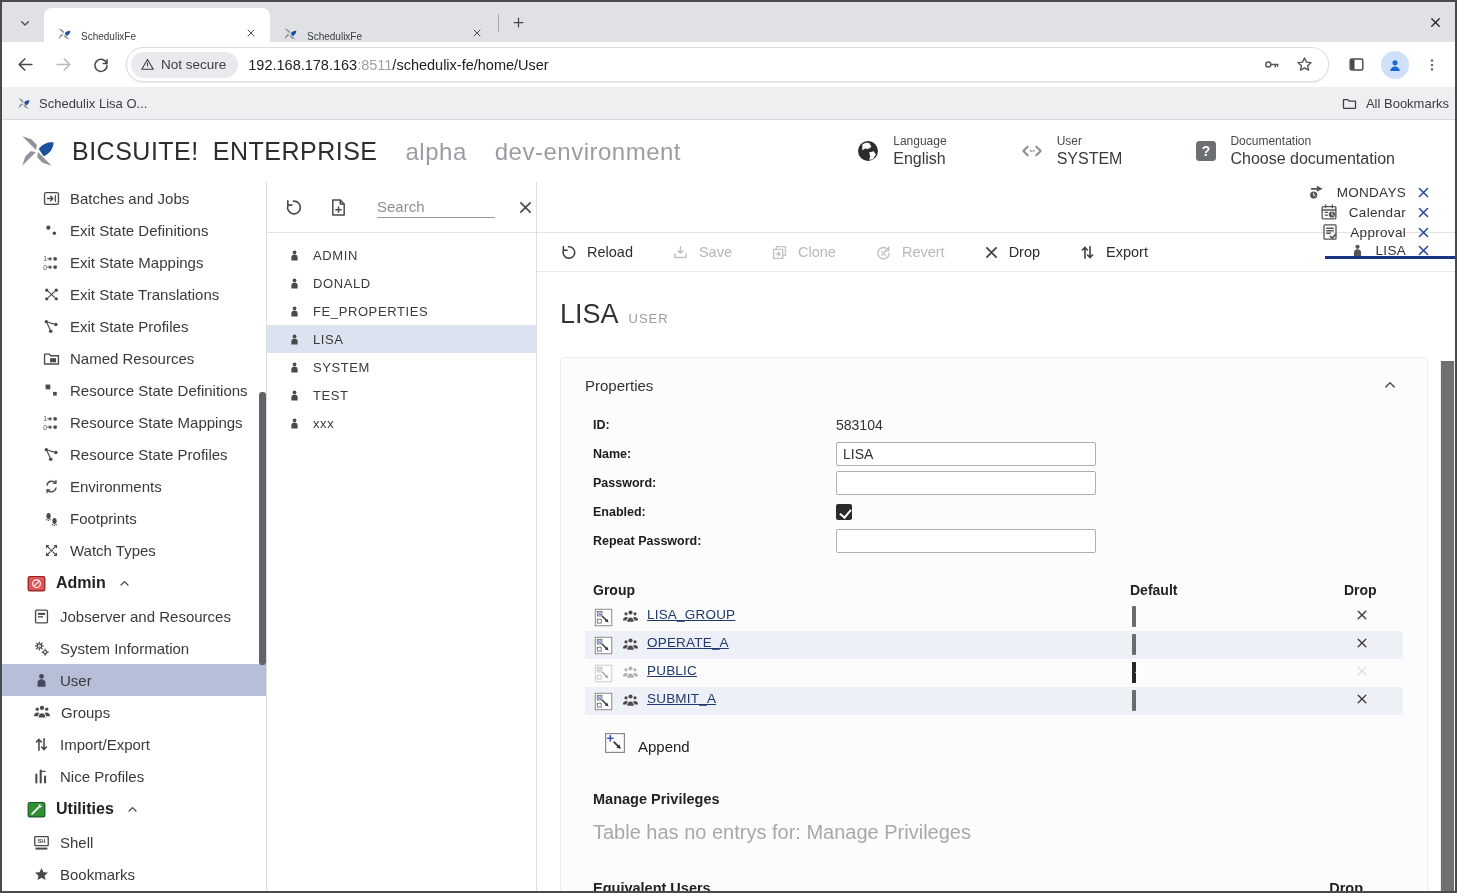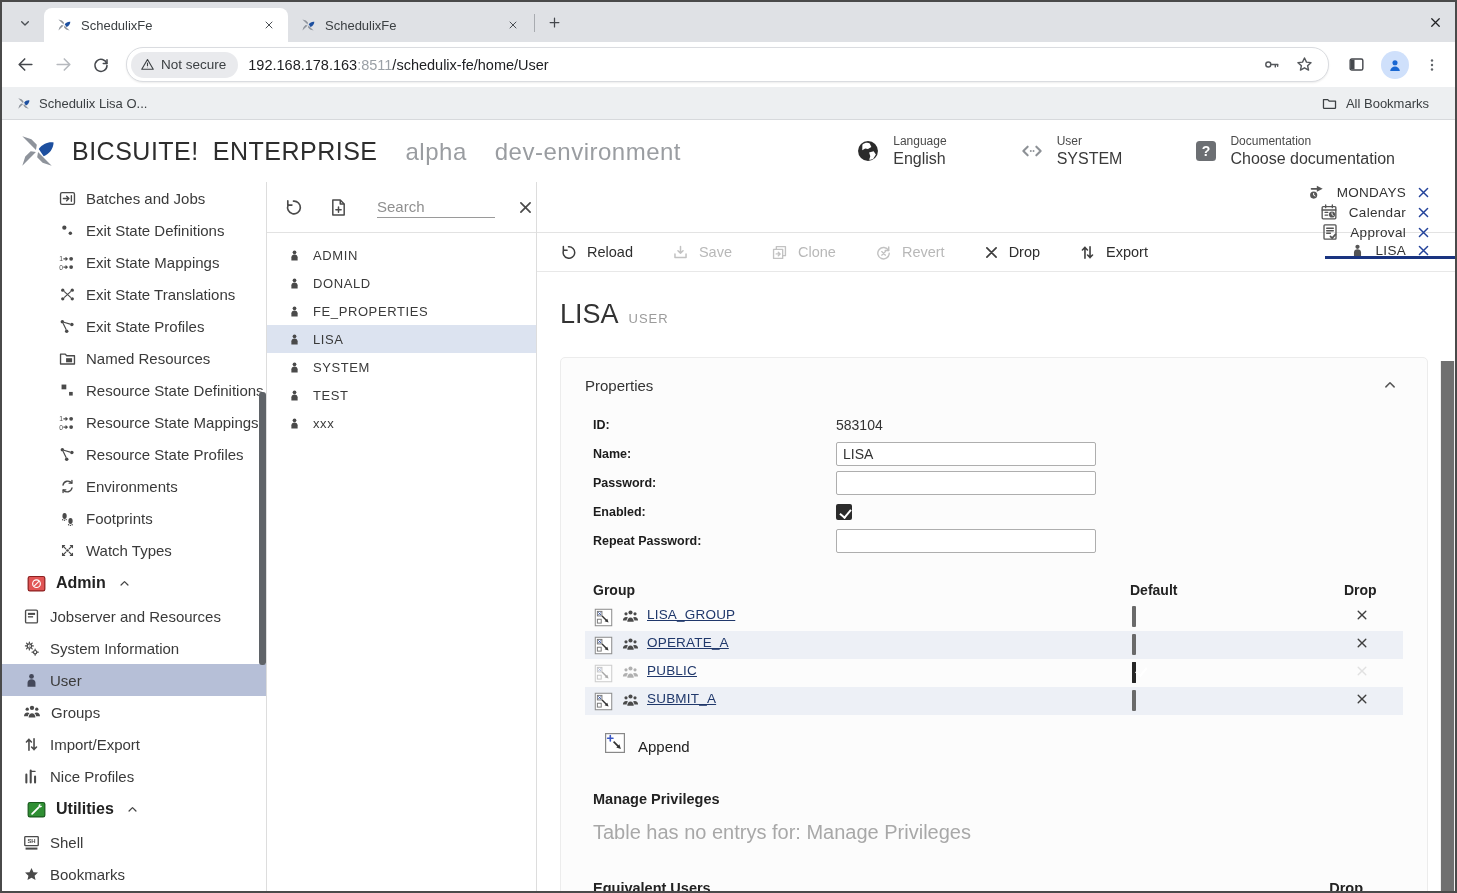--- a/index.html
+++ b/index.html
@@ -3,21 +3,21 @@
 <meta charset="utf-8">
 <style>
   html,body{margin:0;padding:0;background:#9a9a9a;}
   body{width:1457px;height:893px;font-family:"Liberation Sans",sans-serif;overflow:hidden;}
   .window{position:relative;width:1453px;height:889px;border:2px solid #4a4a4a;background:#fff;overflow:hidden;}
   .i{display:inline-flex;flex:none;}
 
   
   .tabstrip{position:absolute;left:0;top:0;width:100%;height:40px;background:#dfe1e5;display:flex;align-items:flex-end;}
   .tsearch{width:30px;height:30px;margin:0 4px 4px 8px;border-radius:50%;display:flex;align-items:center;justify-content:center;color:#4a4e53;}
-  .btab{position:relative;display:flex;align-items:center;width:244px;height:34px;padding:0 10px 0 12px;box-sizing:border-box;color:#3c4043;font-size:13px;}
+  .btab{position:relative;display:flex;align-items:flex-end;width:226px;height:34px;padding:0 10px 0 12px;box-sizing:border-box;color:#3c4043;font-size:10px;}
   .btab.active{background:#fff;border-radius:8px 8px 0 0;}
   .btab .t-title{flex:1;margin-left:9px;white-space:nowrap;overflow:hidden;}
   .btab .t-close{width:18px;height:18px;display:flex;align-items:center;justify-content:center;color:#4a4e53;border-radius:50%;}
   .tabsep{width:1px;height:18px;background:#a8abb0;margin:0 6px 10px 2px;}
   .newtab{width:26px;height:26px;margin-bottom:7px;border-radius:50%;display:flex;align-items:center;justify-content:center;color:#44474c;}
   .winclose{position:absolute;right:10px;top:10px;width:20px;height:20px;display:flex;align-items:center;justify-content:center;color:#202124;}
 
   
   .navrow{position:absolute;left:0;top:40px;width:100%;height:45px;background:#fff;display:flex;align-items:center;}
   .nbtn{width:30px;height:30px;display:flex;align-items:center;justify-content:center;margin-left:8px;color:#45484d;}
@@ -25,38 +25,38 @@
   .omni{flex:1;height:33px;margin:0 12px 0 10px;background:#fff;border:1px solid #dadce0;border-radius:17px;display:flex;align-items:center;padding:0 8px 0 4px;box-shadow:0 1px 2px rgba(0,0,0,.08);}
   .secchip{display:flex;align-items:center;gap:6px;height:26px;padding:0 12px 0 9px;border-radius:13px;background:#e9eaed;color:#3c4043;font-size:13.5px;}
   .url{margin-left:10px;font-size:14.5px;color:#202124;white-space:nowrap;}
   .url .dim{color:#9aa0a6;}
   .omni-right{margin-left:auto;display:flex;align-items:center;gap:14px;color:#55585c;padding-right:6px;}
   .avatarbtn{width:28px;height:28px;border-radius:50%;background:#cfe0fb;display:flex;align-items:center;justify-content:center;}
 
   
   .bmbar{position:absolute;left:0;top:85px;width:100%;height:32px;background:#edeff1;border-bottom:1px solid #d7d9dc;display:flex;align-items:center;font-size:13px;color:#3c4043;}
   .bmitem{display:flex;align-items:center;gap:8px;margin-left:14px;}
-  .bmright{margin-left:auto;display:flex;align-items:center;gap:8px;margin-right:26px;color:#3c4043;}
+  .bmright{margin-left:auto;display:flex;align-items:center;gap:8px;margin-right:6px;color:#3c4043;}
 
   
   .appheader{position:absolute;left:0;top:118px;width:100%;height:62px;background:#fff;display:flex;align-items:center;}
   .brand{display:flex;align-items:baseline;margin-left:14px;gap:14px;}
   .brand .b1{font-size:25px;color:#2d2d2d;letter-spacing:.5px;font-weight:500;}
   .brand .b2{font-size:25px;color:#2d2d2d;letter-spacing:.5px;font-weight:500;}
   .brand .env{font-size:24px;color:#9a9da1;letter-spacing:.5px;margin-left:14px;}
   .hgroups{margin-left:auto;display:flex;align-items:center;gap:72px;margin-right:60px;}
   .hgroup{display:flex;align-items:center;gap:12px;}
   .hgroup .txt .lab{font-size:12px;color:#4a4a4a;}
   .hgroup .txt .val{font-size:16px;color:#3a3a3a;margin-top:2px;}
 
   
   .appbody{position:absolute;left:0;top:180px;width:100%;height:709px;display:flex;}
   .sidebar{position:relative;width:265px;box-sizing:border-box;border-right:1px solid #ddd;background:#fff;overflow:hidden;}
-  .s-item{display:flex;align-items:center;height:32px;padding-left:56px;gap:9px;color:#3a3a3a;font-size:15px;cursor:pointer;}
-  .s-item.sub{padding-left:20px;}
+  .s-item{display:flex;align-items:center;height:32px;padding-left:40px;gap:9px;color:#3a3a3a;font-size:15px;cursor:pointer;}
+  .s-item.sub{padding-left:30px;}
   .s-item.selected{background:#b6bfd7;}
   .s-section{display:flex;align-items:center;height:34px;padding-left:24px;gap:9px;color:#222;font-size:16px;font-weight:bold;}
   .s-section .chev{color:#444;margin-left:2px;}
   .s-scroll{position:absolute;right:0;top:210px;width:7px;height:273px;background:#5f6368;border-radius:3px;}
 
   .listpanel{position:relative;width:270px;box-sizing:border-box;border-right:1px solid #ddd;background:#fff;}
   .lp-head{height:50px;display:flex;align-items:center;border-bottom:1px solid #e2e2e2;}
   .lp-head .i{color:#4a4a4a;}
   .lp-reload{margin-left:16px;}
   .lp-new{margin-left:24px;}

